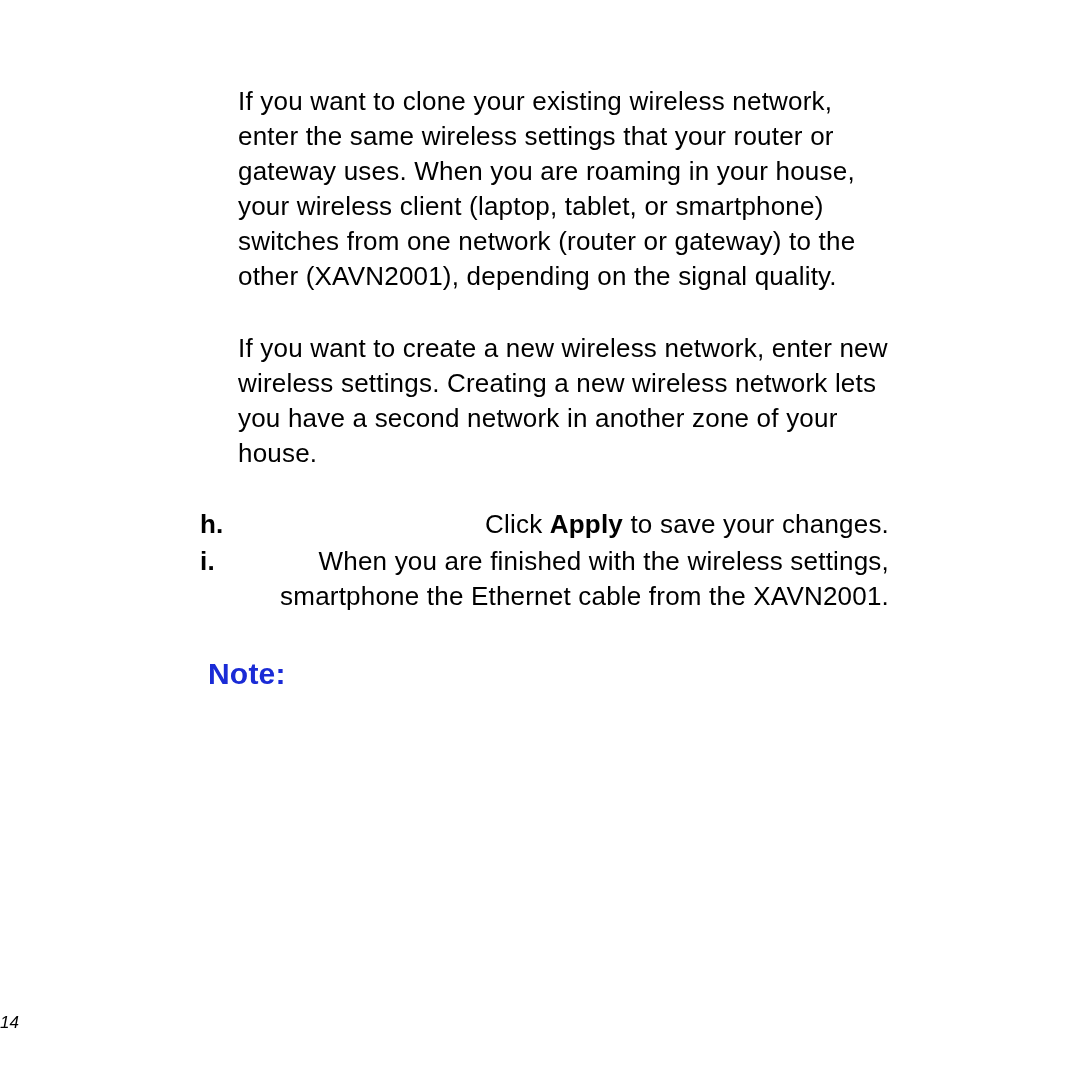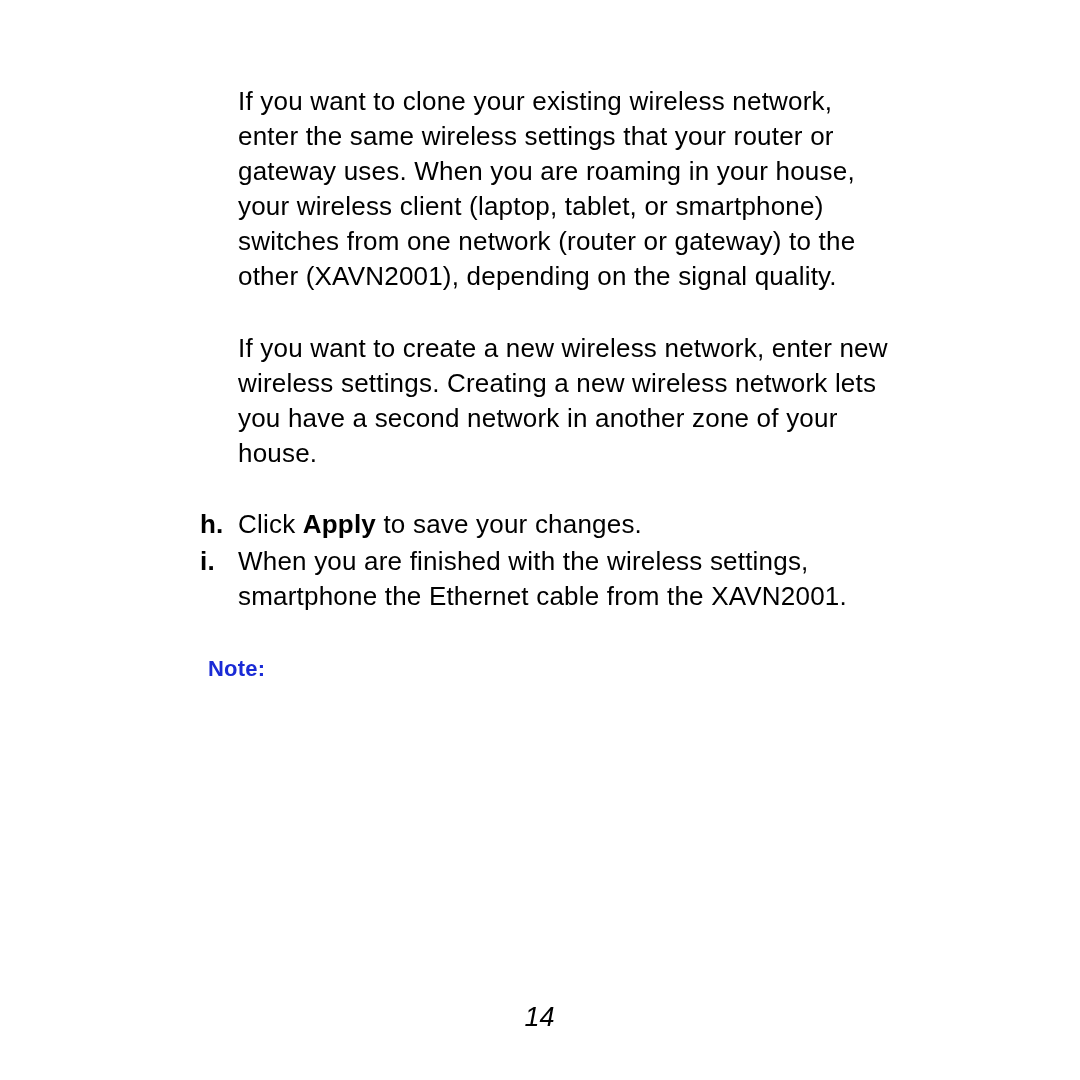--- a/index.html
+++ b/index.html
@@ -36,24 +36,25 @@
       line-height: 1.35;
       margin-bottom: 2px;
       letter-spacing: 0.2px;
     }
     .marker {
       font-weight: bold;
       flex: 0 0 38px;
     }
     .item-text {
       flex: 1;
+      text-align: right;
     }
     .note-block {
       display: flex;
-      font-size: 22px;
+      font-size: 30px;
       line-height: 1.35;
       margin-top: 40px;
       margin-left: 8px;
       letter-spacing: 0.2px;
     }
     .note-label {
       color: #1a2bd6;
       font-weight: bold;
       flex: 0 0 116px;
     }
@@ -61,23 +62,22 @@
       flex: 0 0 474px;
     }
     .bold {
       font-weight: bold;
     }
     .page-number {
       position: absolute;
       bottom: 47px;
       left: 0;
       width: 100%;
-      text-align: center;
       font-style: italic;
-      font-size: 27px;
+      font-size: 17px;
     }
   </style>
 </head>
 <body>
 
 <div class="page">
 
   <div class="para1">If you want to clone your existing wireless network, enter the same wireless settings that your router or gateway uses. When you are roaming in your house, your wireless client (laptop, tablet, or smartphone) switches from one network (router or gateway) to the other (XAVN2001), depending on the signal quality.</div>
   <div class="para2">If you want to create a new wireless network, enter new wireless settings. Creating a new wireless network lets you have a second network in another zone of your house.</div>
 

